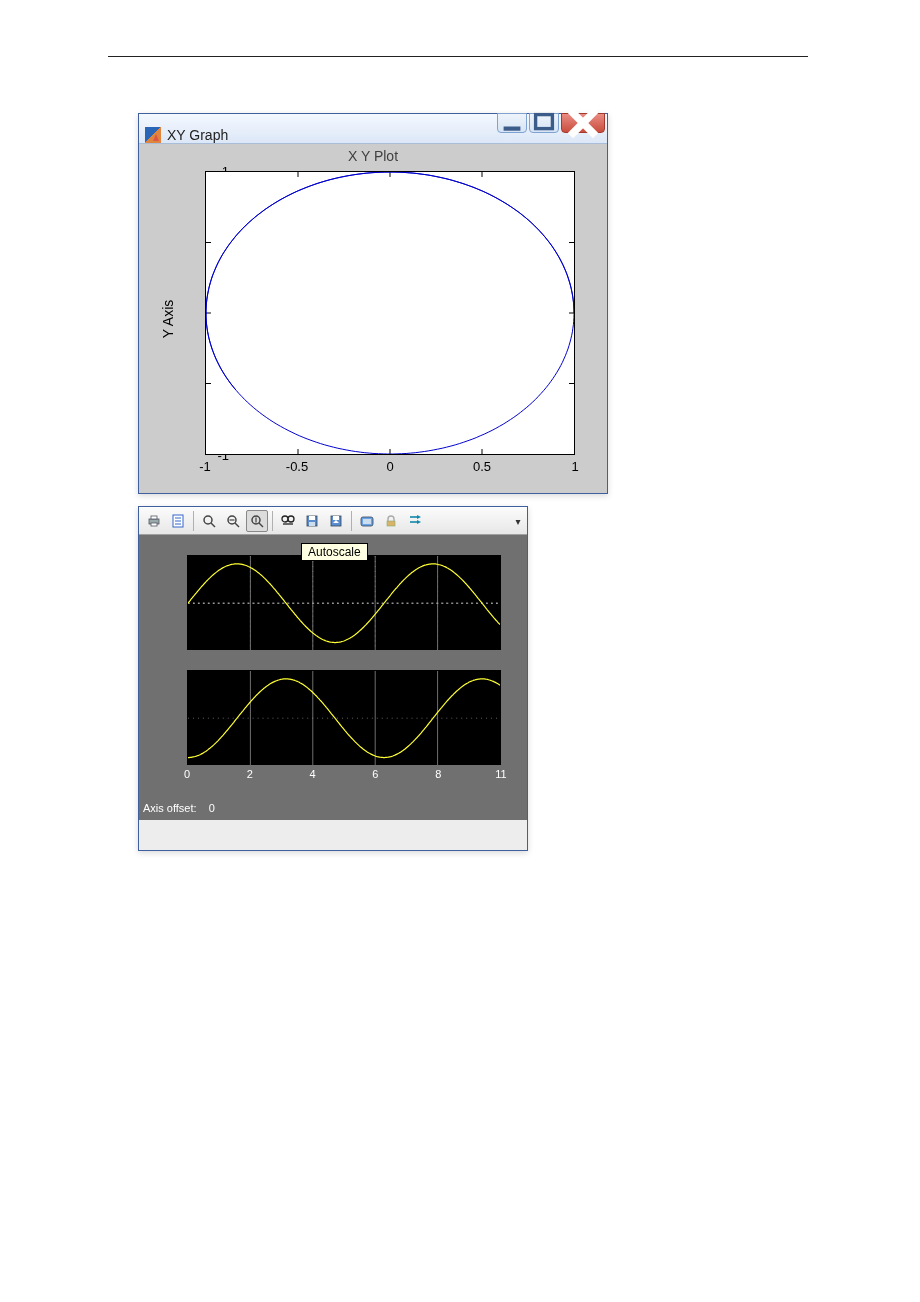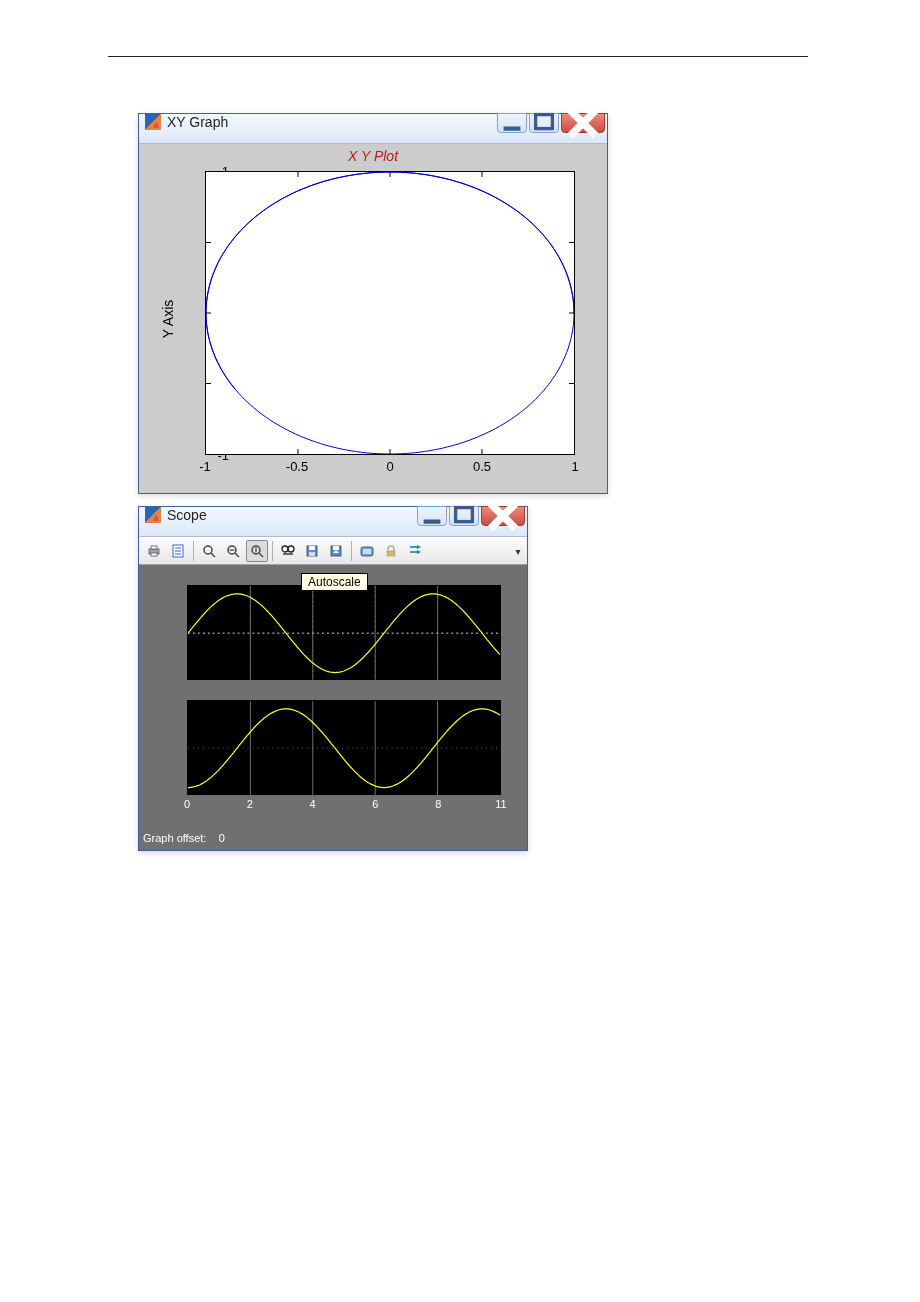--- a/index.html
+++ b/index.html
@@ -26,21 +26,21 @@
     width: 470px;
     height: 381px;
     border: 1px solid #3f5f9f;
     box-shadow: 0 2px 6px rgba(0,0,0,.15);
   }
   .titlebar {
     height: 30px;
     background: linear-gradient(#f4f8ff, #dce7f7);
     border-bottom: 1px solid #a9bdd8;
     display: flex;
-    align-items: flex-start;
+    align-items: flex-end;
     padding: 0 6px;
     position: relative;
   }
   .app-icon {
     width: 16px; height: 16px;
     margin-right: 6px;
     background: linear-gradient(135deg, #2a66b8 50%, #e0853e 50%);
     position: relative;
     flex-shrink: 0;
   }
@@ -81,22 +81,21 @@
   .xy-body {
     background: #cccccc;
     height: calc(100% - 30px);
     position: relative;
     font-family: Helvetica, Arial, sans-serif;
   }
   .xy-title {
     text-align: center;
     font-size: 14px;
     padding-top: 4px;
-    color:#b91c1c;
-    font-style:italic;
+    color:#404040;
   }
   .plot-area {
     position:absolute;
     left: 66px; top: 27px;
     width: 370px; height: 284px;
     background:#fff;
     border:1px solid #000;
   }
   .plot-area svg { width:100%; height:100%; display:block; }
   .ytick-label { position:absolute; right: 378px; font-size:13px; color:#000; transform:translateY(-50%); }
@@ -232,42 +231,20 @@
             <line x1="370" y1="142" x2="365" y2="142"></line>
             <line x1="370" y1="213" x2="365" y2="213"></line>
         </g>
         <polyline id="xy-trace" fill="none" stroke="#0000cc" stroke-width="1" points="370.0,142.0 369.9,138.5 369.8,134.9 369.5,131.4 369.1,127.8 368.6,124.3 367.9,120.8 367.2,117.3 366.3,113.8 365.3,110.3 364.2,106.9 363.0,103.4 361.7,100.0 360.3,96.7 358.8,93.3 357.1,90.0 355.4,86.7 353.5,83.5 351.6,80.2 349.5,77.1 347.4,73.9 345.1,70.8 342.7,67.8 340.3,64.8 337.7,61.8 335.0,58.9 332.3,56.1 329.4,53.3 326.5,50.5 323.5,47.8 320.4,45.2 317.2,42.6 313.9,40.1 310.5,37.7 307.1,35.3 303.6,33.0 300.0,30.8 296.3,28.6 292.6,26.5 288.8,24.5 285.0,22.5 281.0,20.6 277.1,18.8 273.0,17.1 268.9,15.4 264.8,13.9 260.6,12.4 256.3,11.0 252.0,9.7 247.7,8.4 243.3,7.2 238.9,6.2 234.5,5.2 230.0,4.3 225.5,3.4 221.0,2.7 216.4,2.1 211.9,1.5 207.3,1.0 202.7,0.7 198.1,0.4 193.5,0.1 188.8,0.0 184.2,0.0 179.6,0.1 175.0,0.2 170.4,0.4 165.8,0.8 161.2,1.2 156.6,1.7 152.0,2.3 147.5,3.0 143.0,3.7 138.5,4.6 134.0,5.5 129.6,6.5 125.2,7.6 120.8,8.8 116.5,10.1 112.2,11.4 108.0,12.9 103.8,14.4 99.7,16.0 95.6,17.7 91.6,19.4 87.6,21.3 83.7,23.2 79.9,25.1 76.1,27.2 72.4,29.3 68.8,31.5 65.2,33.8 61.7,36.1 58.3,38.5 55.0,41.0 51.7,43.5 48.6,46.1 45.5,48.7 42.5,51.4 39.6,54.2 36.8,57.0 34.1,59.9 31.4,62.8 28.9,65.8 26.5,68.8 24.1,71.9 21.9,75.0 19.8,78.1 17.7,81.3 15.8,84.5 14.0,87.8 12.3,91.1 10.7,94.4 9.2,97.8 7.8,101.2 6.5,104.6 5.4,108.0 4.3,111.5 3.4,115.0 2.6,118.5 1.9,122.0 1.3,125.5 0.8,129.0 0.4,132.6 0.2,136.1 0.0,139.6 0.0,143.2 0.1,146.7 0.3,150.3 0.6,153.8 1.1,157.4 1.6,160.9 2.3,164.4 3.1,167.9 4.0,171.4 5.0,174.8 6.1,178.3 7.4,181.7 8.7,185.1 10.2,188.5 11.8,191.8 13.4,195.1 15.2,198.4 17.1,201.6 19.1,204.8 21.2,208.0 23.4,211.1 25.7,214.2 28.1,217.2 30.6,220.2 33.2,223.2 35.9,226.0 38.7,228.9 41.5,231.7 44.5,234.4 47.6,237.1 50.7,239.7 53.9,242.2 57.2,244.7 60.6,247.1 64.1,249.5 67.6,251.8 71.2,254.0 74.9,256.1 78.7,258.2 82.5,260.2 86.4,262.1 90.3,264.0 94.3,265.8 98.4,267.5 102.5,269.1 106.6,270.6 110.9,272.1 115.1,273.5 119.4,274.8 123.8,276.0 128.1,277.1 132.6,278.2 137.0,279.1 141.5,280.0 146.0,280.8 150.5,281.5 155.1,282.1 159.7,282.7 164.3,283.1 168.9,283.5 173.5,283.7 178.1,283.9 182.7,284.0 187.3,284.0 192.0,283.9 196.6,283.7 201.2,283.5 205.8,283.1 210.4,282.7 215.0,282.1 219.5,281.5 224.0,280.8 228.5,280.0 233.0,279.1 237.5,278.2 241.9,277.1 246.3,276.0 250.6,274.8 254.9,273.5 259.2,272.1 263.4,270.6 267.6,269.1 271.7,267.5 275.7,265.7 279.7,264.0 283.7,262.1 287.6,260.2 291.4,258.2 295.1,256.1 298.8,254.0 302.4,251.7 306.0,249.4 309.4,247.1 312.8,244.7 316.1,242.2 319.3,239.6 322.5,237.0 325.5,234.4 328.5,231.6 331.4,228.9 334.1,226.0 336.8,223.1 339.4,220.2 341.9,217.2 344.3,214.2 346.6,211.1 348.8,208.0 350.9,204.8 352.9,201.6 354.8,198.4 356.6,195.1 358.3,191.8 359.8,188.4 361.3,185.1 362.6,181.7 363.9,178.3 365.0,174.8 366.0,171.3 366.9,167.9 367.7,164.4 368.4,160.9 368.9,157.3 369.4,153.8 369.7,150.3 369.9,146.7 370.0,143.2 370.0,139.6 369.8,136.1 369.6,132.5 369.2,129.0 368.7,125.5 368.1,121.9 367.4,118.4 366.6,114.9 365.7,111.5 364.6,108.0 363.5,104.6 362.2,101.1 360.8,97.8 359.3,94.4 357.7,91.1 356.0,87.8 354.2,84.5 352.2,81.3 350.2,78.1 348.1,74.9 345.8,71.8 343.5,68.8 341.1,65.8 338.5,62.8 335.9,59.9 333.2,57.0 330.4,54.2 327.5,51.4 324.5,48.7 321.4,46.1 318.2,43.5 315.0,40.9 311.6,38.5 308.2,36.1 304.7,33.8 301.2,31.5 297.5,29.3 293.8,27.2 290.1,25.1 286.2,23.1 282.3,21.2 278.4,19.4 274.3,17.7 270.3,16.0 266.1,14.4 261.9,12.9 257.7,11.4 253.4,10.1 249.1,8.8 244.8,7.6 240.4,6.5 235.9,5.5 231.5,4.6 227.0,3.7 222.5,2.9 217.9,2.3 213.4,1.7 208.8,1.2 204.2,0.8 199.6,0.4 195.0,0.2 190.4,0.1 185.7,0.0 181.1,0.0 176.5,0.2 171.9,0.4 167.3,0.7 162.7,1.0 158.1,1.5 153.5,2.1 149.0,2.7 144.4,3.5 139.9,4.3 135.5,5.2 131.0,6.2 126.6,7.3 122.3,8.4 117.9,9.7 113.6,11.0 109.4,12.4 105.2,13.9 101.0,15.5 97.0,17.1 92.9,18.8 88.9,20.6 85.0,22.5 81.1,24.5 77.4,26.5 73.6,28.6 70.0,30.8 66.4,33.0 62.9,35.3 59.4,37.7 56.1,40.2 52.8,42.7 49.6,45.2 46.5,47.9 43.5,50.5 40.5,53.3 37.7,56.1 34.9,58.9 32.3,61.8 29.7,64.8 27.3,67.8 24.9,70.9 22.6,73.9 20.5,77.1 18.4,80.3 16.4,83.5 14.6,86.7 12.8,90.0 11.2,93.3 9.7,96.7 8.3,100.1 6.9,103.5 5.7,106.9 4.7,110.3 3.7,113.8 2.8,117.3 2.1,120.8 1.4,124.3 0.9,127.9 0.5,131.4 0.2,134.9 0.1,138.5 0.0,142.0 0.1,145.6 0.2,149.1 0.5,152.7 0.9,156.2 1.4,159.7 2.1,163.3 2.8,166.8 3.7,170.2 4.7,173.7 5.8,177.2 7.0,180.6 8.3,184.0 9.7,187.4 11.2,190.7 12.9,194.0 14.6,197.3 16.5,200.6 18.4,203.8 20.5,207.0 22.7,210.1 24.9,213.2 27.3,216.2 29.8,219.3"></polyline>
       </svg>
     </div>
   </div>
 </div>
 
 <div class="scope-window">
-  <div class="titlebar">
-    <div class="app-icon"></div>
-    <div class="title-text">Scope</div>
-    <div class="win-buttons">
-      <div class="win-btn">
-        <svg viewBox="0 0 10 10">
-            <line x1="2" y1="7" x2="8" y2="7" stroke="#3b5b88" stroke-width="1.5"></line>
-          </svg>
-      </div>
-      <div class="win-btn">
-        <svg viewBox="0 0 10 10">
-            <rect x="2" y="2" width="6" height="5" fill="none" stroke="#3b5b88" stroke-width="1.2"></rect>
-          </svg>
-      </div>
-      <div class="win-btn close">
-        <svg viewBox="0 0 10 10">
-            <line x1="2" y1="2" x2="8" y2="8" stroke="#fff" stroke-width="1.8"></line>
-            <line x1="8" y1="2" x2="2" y2="8" stroke="#fff" stroke-width="1.8"></line>
-          </svg>
-      </div>
-    </div>
-  </div>
   <div class="scope-toolbar">
     <div class="tb-btn">
         <svg viewBox="0 0 16 16">
           <rect x="3" y="6" width="10" height="5" fill="#9aa" stroke="#556" stroke-width="0.8"></rect>
           <rect x="5" y="3" width="6" height="3" fill="#fff" stroke="#556" stroke-width="0.8"></rect>
           <rect x="5" y="10" width="6" height="3" fill="#fff" stroke="#556" stroke-width="0.8"></rect>
         </svg>
       </div>
     <div class="tb-btn">
         <svg viewBox="0 0 16 16">
@@ -391,18 +368,18 @@
     </div>
 
     <div class="scope-xtick" style="left:48px; top:233px">0</div>
     <div class="scope-xtick" style="left:110.8px; top:233px">2</div>
     <div class="scope-xtick" style="left:173.6px; top:233px">4</div>
     <div class="scope-xtick" style="left:236.4px; top:233px">6</div>
     <div class="scope-xtick" style="left:299.2px; top:233px">8</div>
     <div class="scope-xtick" style="left:362px; top:233px">11</div>
 
     <div class="time-offset">
-      <span>Graph offset:</span>
+      <span>Axis offset:</span>
       &nbsp;&nbsp;
       <span>0</span>
     </div>
   </div>
 </div>
 
 </body></html>

